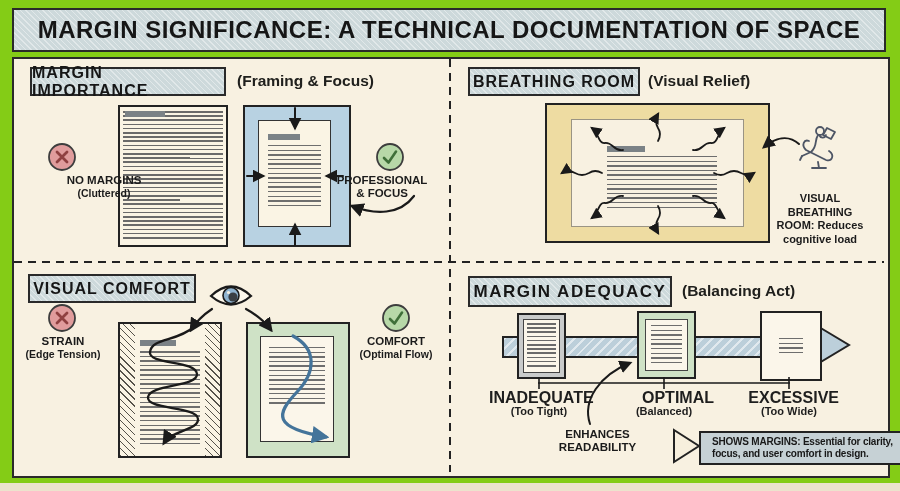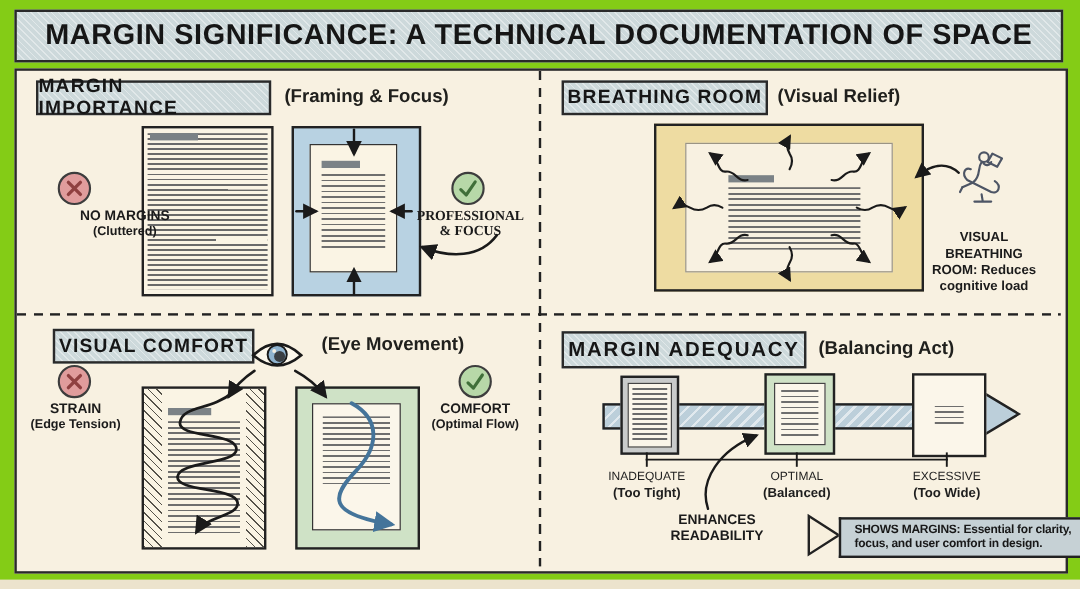--- a/index.html
+++ b/index.html
@@ -31,21 +31,21 @@
   .hatchstrip{background:repeating-linear-gradient(45deg,#55524a 0 1px,rgba(0,0,0,0) 1px 5px);}
   .band{left:502px;top:336px;width:318px;height:18px;border:2px solid #222;
     background:#bccfda;background-image:repeating-linear-gradient(135deg,rgba(255,255,255,.55) 0 2px,rgba(0,0,0,0) 2px 7px);z-index:1;}
   .q4doc{z-index:2;}
   .ribbon{left:699px;top:431px;width:199px;height:30px;border:2px solid #222;border-right:none;
     background:#c6d1d5;display:flex;align-items:center;z-index:4;
     font-weight:bold;font-size:10px;line-height:12px;letter-spacing:-.2px;padding-left:11px;color:#181818;}
   .note{ text-align:center;font-weight:bold;font-size:11px;line-height:13.5px;color:#1b1b1b;}
   .ann{text-align:center;font-weight:bold;font-size:11.5px;line-height:13px;color:#1b1b1b;}
   .scl{text-align:center;}
-  .scl .t{font-weight:normal;font-size:10px;line-height:14px;}
+  .scl .t{font-weight:bold;font-size:16px;line-height:14px;text-align:right;}
   .scl .s{font-weight:bold;font-size:11px;line-height:13px;}
   #overlay{left:0;top:0;z-index:6;pointer-events:none;}
 </style>
 </head>
 <body>
 
 <div id="canvas">
 
   <div class="abs titlebar">MARGIN SIGNIFICANCE: A TECHNICAL DOCUMENTATION OF SPACE</div>
 
@@ -78,21 +78,21 @@
   </svg>
   <div class="abs lbl" style="left:12px;top:174px;width:104px;margin-left:40px;">
     <div>NO MARGINS</div>
     <div class="s">(Cluttered)</div>
   </div>
 
   <svg class="abs" style="left:375px;top:142px;" width="30" height="30">
     <circle cx="15" cy="15" r="13" fill="#b7d8a8" stroke="#3d3d3d" stroke-width="1.8"></circle>
     <path d="M9,16 L13.5,20.5 L21,9.5" stroke="#3f6f39" stroke-width="2.6" fill="none" stroke-linecap="round" stroke-linejoin="round"></path>
   </svg>
-  <div class="abs lbl" style="left:337px;top:174px;width:110px;font-family:Liberation Serif, serif;">
+  <div class="abs lbl" style="left:327px;top:174px;width:110px;">
     <div>PROFESSIONAL</div>
     <div>&amp; FOCUS</div>
   </div>
 
   <div class="abs hdr" style="left:468px;top:67px;width:168px;height:25px;">
     <span>BREATHING ROOM</span>
   </div>
   <div class="abs sub" style="left:648px;top:72px;">(Visual Relief)</div>
 
   <div class="abs" style="left:545px;top:103px;width:221px;height:136px;border:2px solid #222;background:#eedca2;">
@@ -112,30 +112,29 @@
       <path d="M22,38 l1,6 M16,44 l14,0"></path>
     </g>
   </svg>
   <div class="abs note" style="left:770px;top:172px;width:100px;margin-top:20px;">
     <div>VISUAL</div>
     <div>BREATHING</div>
     <div>ROOM: Reduces</div>
     <div>cognitive load</div>
   </div>
 
-  <div class="abs hdr" style="left:44px;top:274px;width:164px;height:25px;">
+  <div class="abs hdr" style="left:28px;top:274px;width:164px;height:25px;">
     <span>VISUAL COMFORT</span>
   </div>
   <svg class="abs" style="left:208px;top:282px;" width="46" height="28" viewBox="0 0 46 28">
     <path d="M3,14 Q23,-5 43,14 Q23,31 3,14 Z" fill="#fdf8ec" stroke="#1a1a1a" stroke-width="2.2"></path>
     <circle cx="23" cy="13.5" r="8" fill="#8fb3cf" stroke="#1a1a1a" stroke-width="1.6"></circle>
     <circle cx="25" cy="15" r="4.6" fill="#3a3f44"></circle>
     <circle cx="20.5" cy="10.5" r="1.6" fill="#f2ede0"></circle>
   </svg>
-  <div class="abs sub" style="left:268px;top:279px;">(Eye Movement)</div>
 
   <div class="abs doc" style="left:118px;top:322px;width:100px;height:132px;">
     <div class="abs hatchstrip" style="left:0;top:0;width:15px;height:132px;"></div>
     <div class="abs hatchstrip" style="left:85px;top:0;width:15px;height:132px;"></div>
     <div class="abs tbar" style="left:20px;top:16px;width:36px;height:6px;"></div>
     <div class="abs lines" style="left:20px;top:27px;width:60px;height:96px;"></div>
   </div>
 
   <div class="abs" style="left:246px;top:322px;width:100px;height:132px;border:2px solid #222;background:#cfe2c6;">
     <div class="abs" style="left:12px;top:12px;width:72px;height:104px;background:#fbf6ea;border:1.5px solid #333;">

